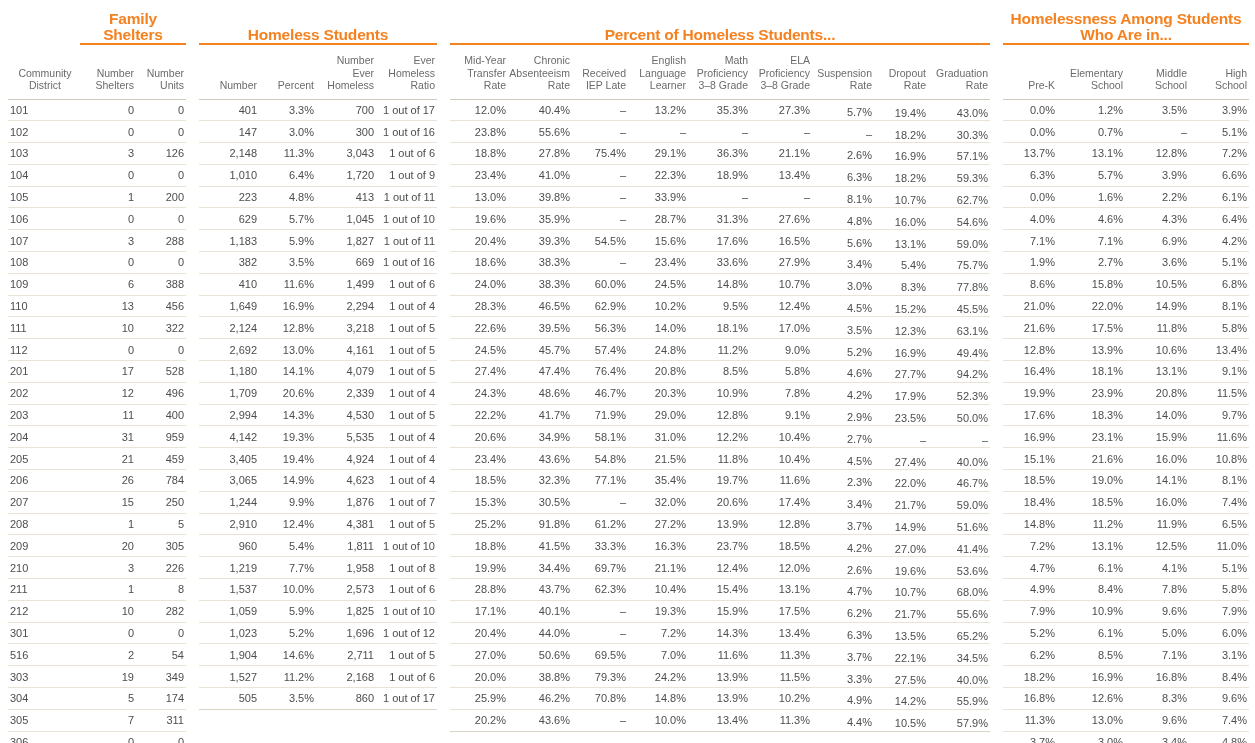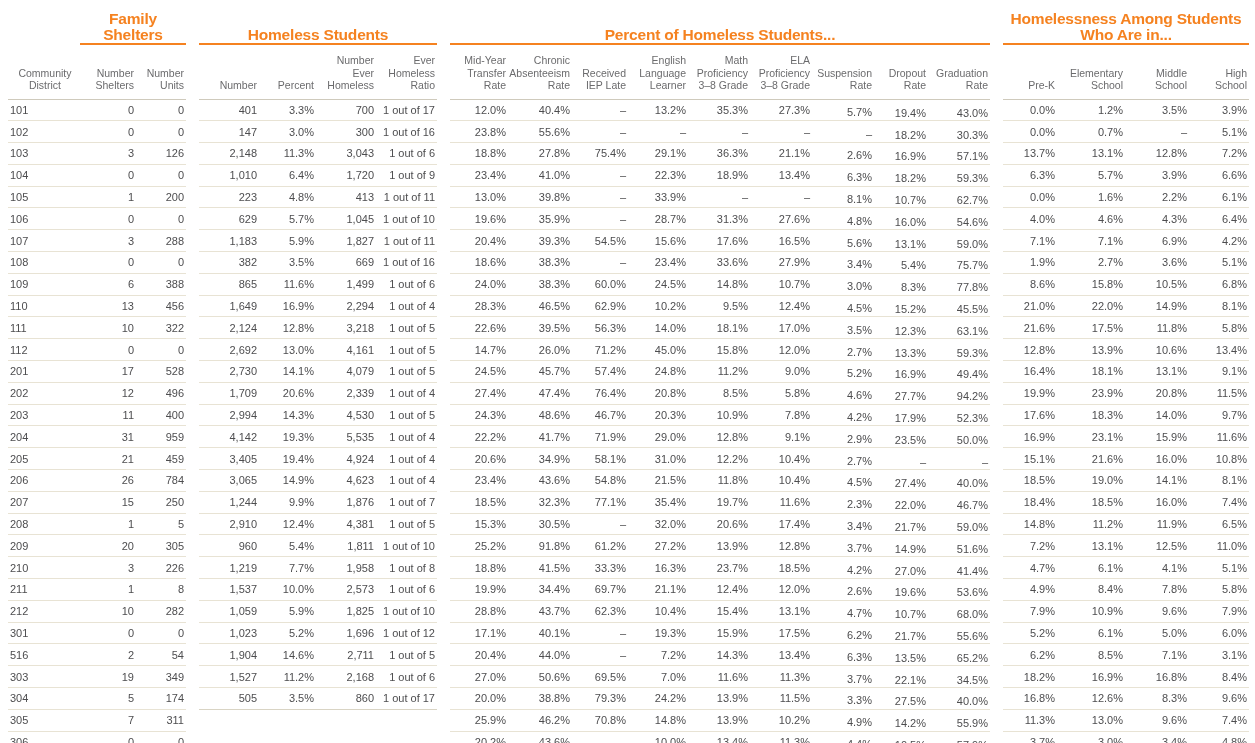--- a/index.html
+++ b/index.html
@@ -286,21 +286,21 @@
             <td>1,827</td>
             <td>1 out of 11</td>
           </tr>
           <tr>
             <td>382</td>
             <td>3.5%</td>
             <td>669</td>
             <td>1 out of 16</td>
           </tr>
           <tr>
-            <td>865</td>
+            <td>410</td>
             <td>11.6%</td>
             <td>1,499</td>
             <td>1 out of 6</td>
           </tr>
           <tr>
             <td>1,649</td>
             <td>16.9%</td>
             <td>2,294</td>
             <td>1 out of 4</td>
           </tr>
@@ -310,21 +310,21 @@
             <td>3,218</td>
             <td>1 out of 5</td>
           </tr>
           <tr>
             <td>2,692</td>
             <td>13.0%</td>
             <td>4,161</td>
             <td>1 out of 5</td>
           </tr>
           <tr>
-            <td>2,730</td>
+            <td>1,180</td>
             <td>14.1%</td>
             <td>4,079</td>
             <td>1 out of 5</td>
           </tr>
           <tr>
             <td>1,709</td>
             <td>20.6%</td>
             <td>2,339</td>
             <td>1 out of 4</td>
           </tr>
@@ -572,31 +572,20 @@
             <td>39.5%</td>
             <td>56.3%</td>
             <td>14.0%</td>
             <td>18.1%</td>
             <td>17.0%</td>
             <td><span class="dy" style="transform: translateY(2px);">3.5%</span></td>
             <td><span class="dy" style="transform: translateY(3px);">12.3%</span></td>
             <td><span class="dy" style="transform: translateY(3px);">63.1%</span></td>
           </tr>
           <tr>
-            <td>14.7%</td>
-            <td>26.0%</td>
-            <td>71.2%</td>
-            <td>45.0%</td>
-            <td>15.8%</td>
-            <td>12.0%</td>
-            <td><span class="dy" style="transform: translateY(2px);">2.7%</span></td>
-            <td><span class="dy" style="transform: translateY(3px);">13.3%</span></td>
-            <td><span class="dy" style="transform: translateY(3px);">59.3%</span></td>
-          </tr>
-          <tr>
             <td>24.5%</td>
             <td>45.7%</td>
             <td>57.4%</td>
             <td>24.8%</td>
             <td>11.2%</td>
             <td>9.0%</td>
             <td><span class="dy" style="transform: translateY(2px);">5.2%</span></td>
             <td><span class="dy" style="transform: translateY(3px);">16.9%</span></td>
             <td><span class="dy" style="transform: translateY(3px);">49.4%</span></td>
           </tr>

